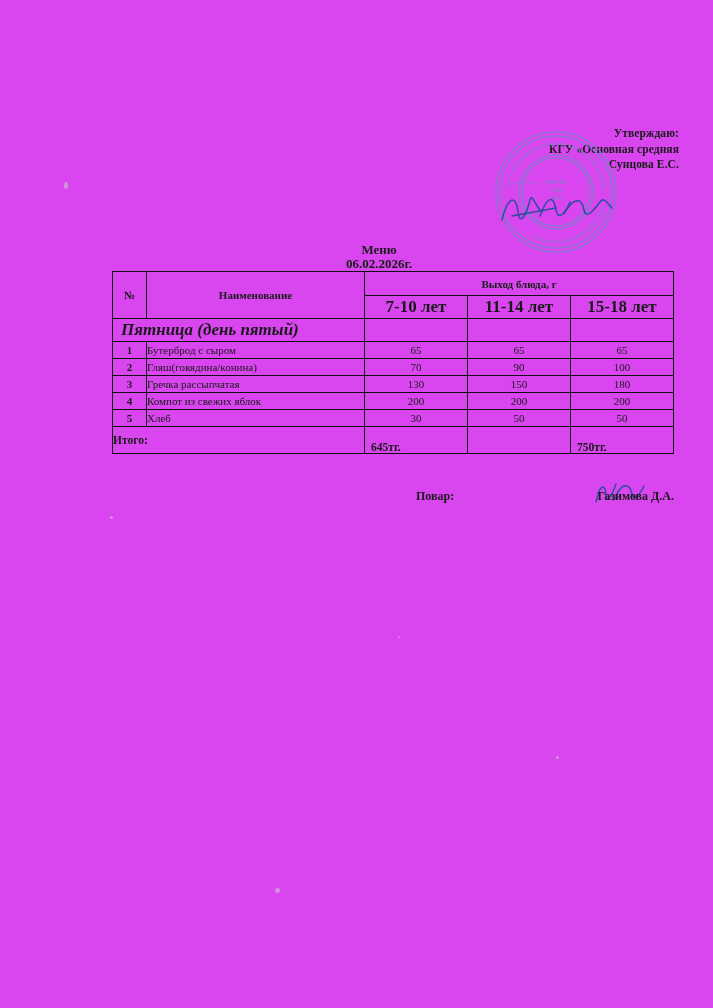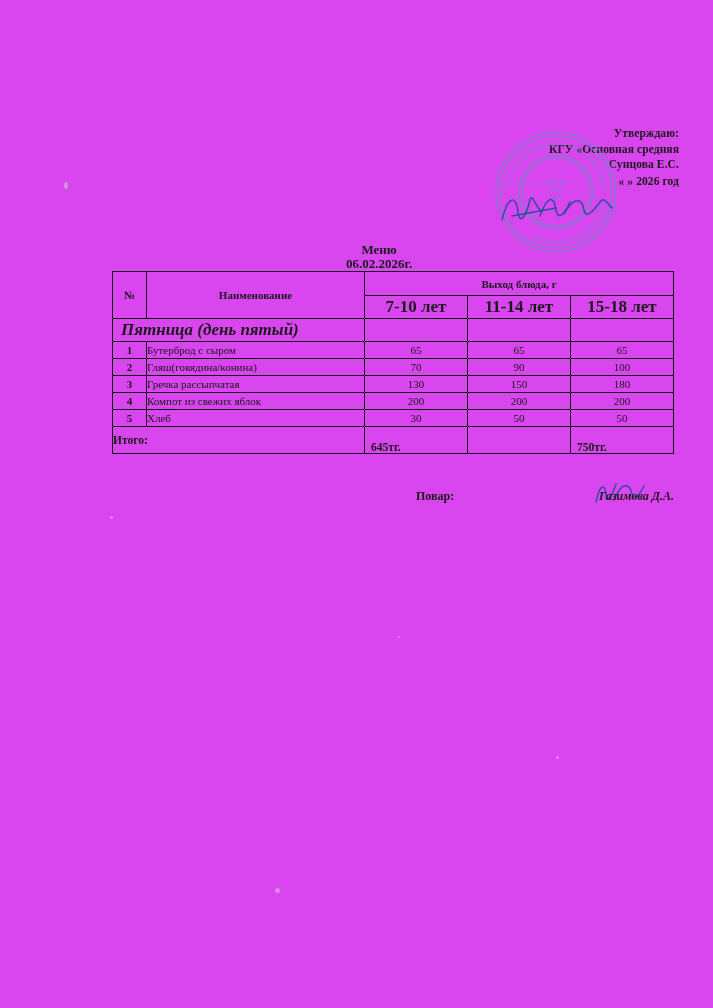--- a/index.html
+++ b/index.html
@@ -141,21 +141,20 @@
   .sign .cook {
     position: absolute;
     left: 304px;
     top: 5px;
   }
   .sign .name {
     position: absolute;
     right: 0px;
     top: 5px;
     white-space: nowrap;
-    font-style: italic;
   }
   .sign .scribble {
     position: absolute;
     left: 478px;
     top: -8px;
     width: 60px;
     height: 32px;
   }
 </style>
 </head>
@@ -166,21 +165,20 @@
   <div class="speck" style="left:64px;  top:182px;  width:4px;  height:7px;"></div>
   <div class="speck" style="left:110px; top:516px;  width:3px;  height:3px;"></div>
   <div class="speck" style="left:275px; top:888px;  width:5px;  height:5px;"></div>
   <div class="speck" style="left:556px; top:756px;  width:3px;  height:3px;"></div>
   <div class="speck" style="left:398px; top:636px;  width:2px;  height:2px;"></div>
 
   <div class="approval">
     <div>Утверждаю:</div>
     <div>КГУ «Основная средняя</div>
     <div>Сунцова Е.С.</div>
-    <div class="datewrap">«     »                        2026 год</div>
   </div>
 
   <svg class="stamp" viewBox="0 0 128 128">
     <g fill="none" stroke="#5f8fc4" stroke-width="1.1" opacity="0.85">
       <circle cx="64" cy="64" r="60"></circle>
       <circle cx="64" cy="64" r="56"></circle>
       <circle cx="64" cy="64" r="37"></circle>
       <circle cx="64" cy="64" r="34"></circle>
     </g>
     <g fill="#5f8fc4" opacity="0.8" font-family="Liberation Sans, sans-serif" font-size="5.4">

